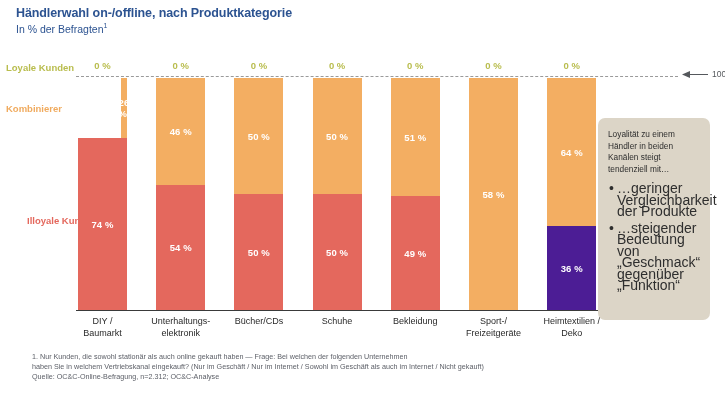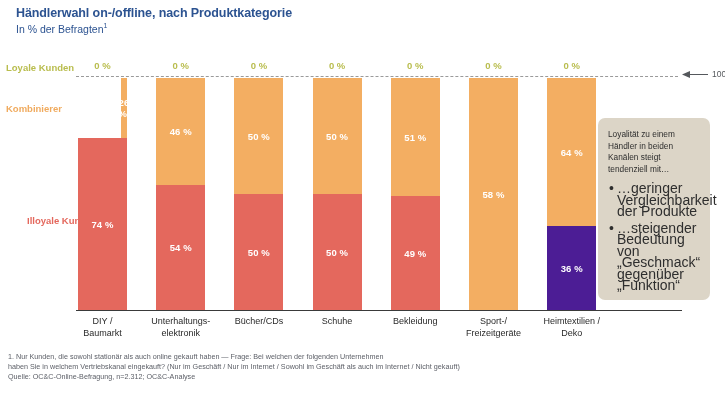--- a/index.html
+++ b/index.html
@@ -159,21 +159,21 @@
 
   
   .callout {
     position: absolute;
     left: 598px;
     top: 118px;
     width: 112px;
     box-sizing: border-box;
     background: #dcd5c7;
     border-radius: 7px;
-    padding: 11px 9px 8px 10px;
+    padding: 11px 9px 28px 10px;
   }
   .callout-lead {
     font-size: 8.3px;
     color: #2e2e2e;
     line-height: 11.5px;
   }
   .callout ul {
     margin: 8px 0 0 0;
     padding: 0 0 0 9px;
     list-style: none;
@@ -199,20 +199,21 @@
     position: absolute;
     left: 8px;
     top: 352px;
     width: 700px;
   }
   .footnote {
     font-size: 7.2px;
     color: #5d6068;
     line-height: 10px;
     white-space: nowrap;
+    margin-left: 24px;
   }
 </style>
 </head>
 <body>
 
 <div class="header">
   <div class="chart-title">Händlerwahl on-/offline, nach Produktkategorie</div>
   <div class="chart-subtitle"><span>In % der Befragten</span><sup>1</sup></div>
 </div>
 

